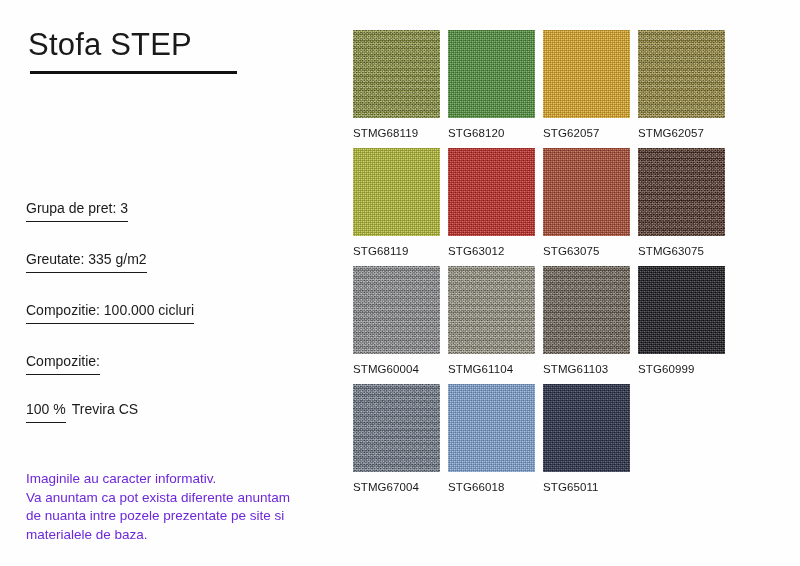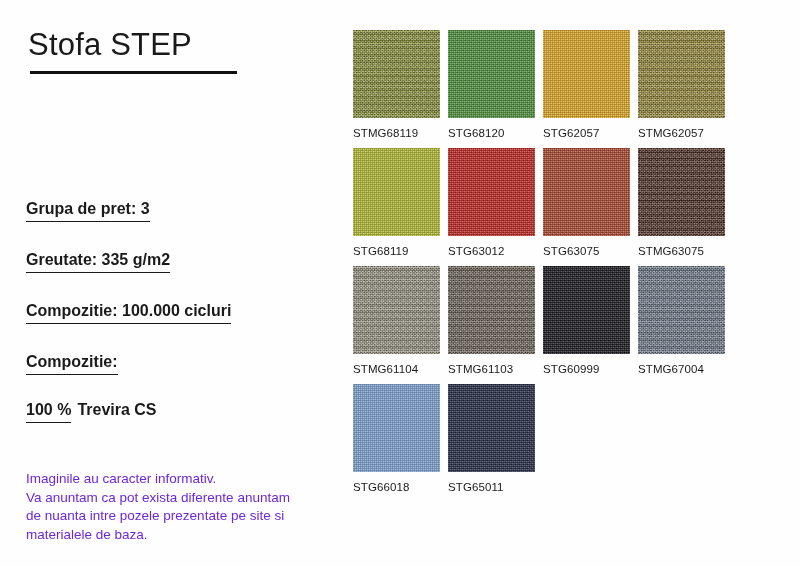--- a/index.html
+++ b/index.html
@@ -38,25 +38,24 @@
     width: 207px; height: 3px;
     background: #111;
   }
 
   #spec-list {
     position: absolute;
     left: 26px; top: 198px;
     width: 300px;
   }
   .spec-row {
-    font-size: 16px;
+    font-size: 14px;
     line-height: 21px;
     margin-bottom: 27px;
     white-space: nowrap;
-    font-weight: bold;
   }
   .spec-row:last-child { margin-bottom: 0; margin-top: 9px; }
   .spec-underline {
     border-bottom: 1.6px solid #1a1a1a;
     padding-bottom: 2px;
     display: inline-block;
   }
   .spec-row.compound { margin-bottom: 24px; }
   .spec-tail { padding-left: 6px; }
 
@@ -200,20 +199,24 @@
     </div>
     <div class="swatch-cell">
       <div class="swatch-chip" style="background-color: rgb(169, 69, 42);"></div>
       <div class="swatch-label">STG63075</div>
     </div>
     <div class="swatch-cell">
       <div class="swatch-chip melange" style="background-color: rgb(74, 38, 24);"></div>
       <div class="swatch-label">STMG63075</div>
     </div>
     <div class="swatch-cell">
+      <div class="swatch-chip melange" style="background-color: rgb(142, 144, 146);"></div>
+      <div class="swatch-label">STMG60004</div>
+    </div>
+    <div class="swatch-cell">
       <div class="swatch-chip melange" style="background-color: rgb(156, 150, 132);"></div>
       <div class="swatch-label">STMG61104</div>
     </div>
     <div class="swatch-cell">
       <div class="swatch-chip melange" style="background-color: rgb(107, 96, 81);"></div>
       <div class="swatch-label">STMG61103</div>
     </div>
     <div class="swatch-cell">
       <div class="swatch-chip" style="background-color: rgb(18, 18, 23);"></div>
       <div class="swatch-label">STG60999</div>

